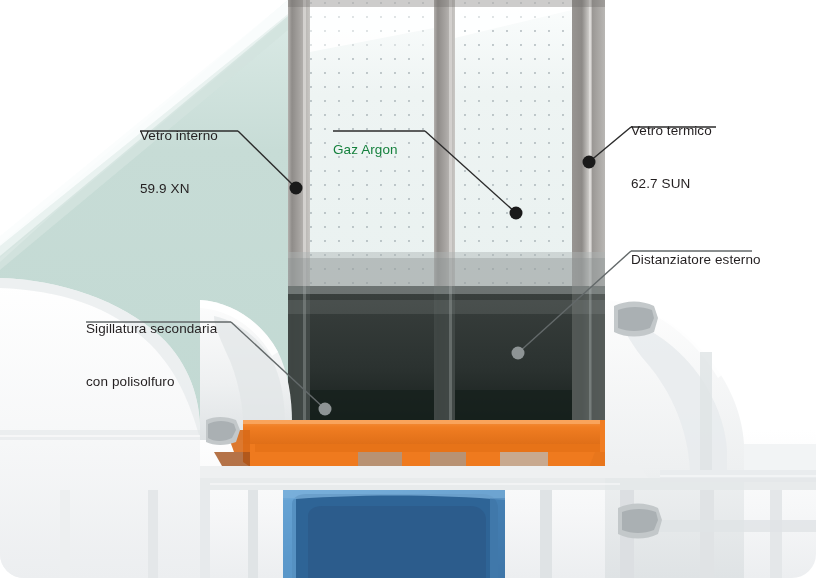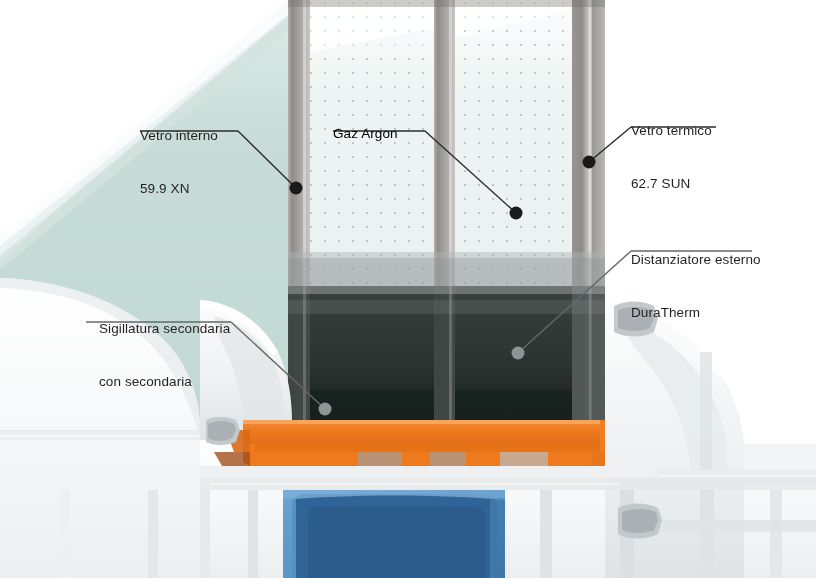--- a/index.html
+++ b/index.html
@@ -1,17 +1,17 @@
 <!DOCTYPE html>
 <html><head>
 <meta charset="utf-8">
 <style>
   html,body{margin:0;padding:0;background:#fff;}
   body{font-family:"Liberation Sans","DejaVu Sans",sans-serif;}
-  #stage{position:relative;width:816px;height:578px;overflow:hidden;background:#ffffff;}
+  #stage{position:relative;width:816px;height:578px;overflow:hidden;background:#ffffff;border-radius:24px;}
   #stage svg{position:absolute;left:0;top:0;}
   .lbl{position:absolute;font-size:13.5px;line-height:17.5px;color:#231f20;white-space:pre;letter-spacing:.1px;}
   .lbl span{display:block;}
 </style>
 </head>
 <body>
 
 <div id="stage">
 
 <svg width="816" height="578" viewBox="0 0 816 578">
@@ -223,30 +223,29 @@
         <line x1="86" y1="322" x2="231" y2="322" stroke="#63696a" stroke-width="1.4"></line>
         <line x1="231" y1="322" x2="325" y2="409" stroke="#63696a" stroke-width="1.4"></line>
         <circle cx="325" cy="409" r="6.5" fill="#8e9495"></circle>
       </g>
 </svg>
 
 <div class="lbl" id="lbl-0" style="left: 140px; top: 92px; color: rgb(35, 31, 32);">
   <span>Vetro interno</span>
   <span>59.9 XN</span>
 </div>
-<div class="lbl" id="lbl-1" style="left: 333px; top: 90px; color: #000000;">
+<div class="lbl" id="lbl-1" style="left: 333px; top: 106px; color: #15803d;">
   <span>Gaz Argon</span>
   <span></span>
 </div>
 <div class="lbl" id="lbl-2" style="left: 631px; top: 87px; color: rgb(35, 31, 32);">
   <span>Vetro termico</span>
   <span>62.7 SUN</span>
 </div>
 <div class="lbl" id="lbl-3" style="left: 631px; top: 216px; color: rgb(35, 31, 32);">
   <span>Distanziatore esterno</span>
-  <span>DuraTherm</span>
-</div>
-<div class="lbl" id="lbl-4" style="left: 86px; top: 285px; color: rgb(35, 31, 32); margin-left: 13px;">
+</div>
+<div class="lbl" id="lbl-4" style="left: 86px; top: 285px; color: rgb(35, 31, 32);">
   <span>Sigillatura secondaria</span>
-  <span>con secondaria</span>
+  <span>con polisolfuro</span>
 </div>
 
 </div>
 
 </body></html>

